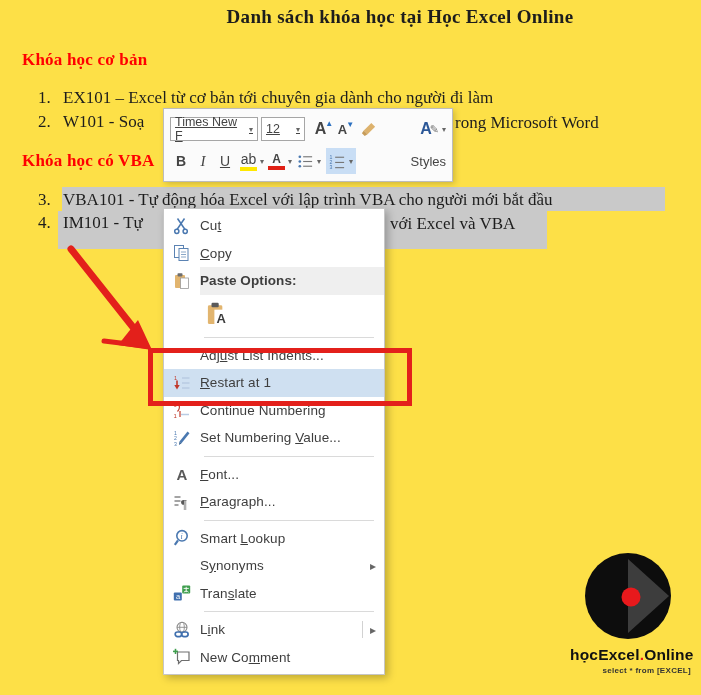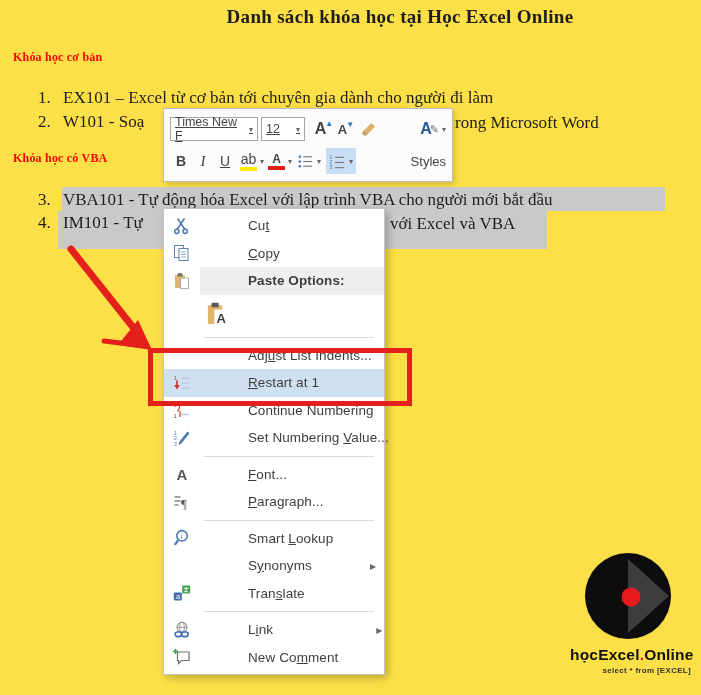--- a/index.html
+++ b/index.html
@@ -2,21 +2,21 @@
 <html><head>
 <meta charset="utf-8">
 <style>
   html,body{margin:0;padding:0;background:#fff;}
   .stage{position:relative;width:701px;height:695px;background:#fde047;overflow:hidden;
          font-family:"Liberation Sans",sans-serif;}
   
   .serif{font-family:"Liberation Serif",serif;color:#1d1d1d;}
   .doc-title{position:absolute;left:170px;top:6px;width:460px;text-align:center;
              font-size:19px;font-weight:bold;letter-spacing:.3px;z-index:2;}
-  .doc-heading{position:absolute;left:13px;font-size:12px;font-weight:bold;color:#ff0000;
+  .doc-heading{position:absolute;left:22px;font-size:17px;font-weight:bold;color:#ff0000;
                letter-spacing:.2px;z-index:2;}
   .doc-line{position:absolute;font-size:17px;z-index:2;white-space:nowrap;}
   .doc-num{position:absolute;font-size:17px;z-index:2;}
   .sel-rect{position:absolute;background:#c9c9c9;z-index:1;}
   
   .mini-toolbar{position:absolute;left:163px;top:108px;width:290px;height:74px;z-index:10;
     background:#fbfbfb;border:1px solid #bcbcbc;box-shadow:2px 2px 6px rgba(0,0,0,.18);
     box-sizing:border-box;padding:4px 6px;}
   .tb-row{display:flex;align-items:center;height:32px;}
   .tb-select{display:flex;align-items:center;justify-content:space-between;background:#fff;
@@ -24,21 +24,21 @@
   .tb-caret{font-size:8px;color:#666;margin-left:3px;}
   .tb-btn{display:flex;align-items:center;justify-content:center;height:26px;min-width:22px;
     color:#444;cursor:default;}
   .tb-sel{background:#c9def5;}
   .tb-stack{display:flex;flex-direction:column;align-items:center;line-height:1;}
   .tb-bar{width:17px;height:4px;margin-top:1px;}
   
   .context-menu{position:absolute;left:163px;top:208px;width:222px;z-index:20;background:#fff;
     border:1px solid #c6c6c6;box-shadow:3px 3px 8px rgba(0,0,0,.25);box-sizing:border-box;
     padding:3px 0;}
-  .menu-item{display:flex;align-items:center;height:27.5px;position:relative;gap:48px;}
+  .menu-item{display:flex;align-items:center;height:27.5px;position:relative;}
   .menu-item.highlight{background:#cfe0f1;}
   .menu-item.pasteopts{background:linear-gradient(to right,#ffffff 36px,#efefef 36px);}
   .menu-item.preview{height:38px;padding-left:40px;}
   .mi-icon{flex:0 0 36px;display:flex;justify-content:center;align-items:center;}
   .mi-icon svg{width:18px;height:18px;}
   .preview .mi-icon{flex:0 0 28px;}
   .preview .mi-icon svg{width:26px;height:26px;}
   .mi-label{font-size:13.5px;color:#3e3e3e;letter-spacing:.1px;white-space:nowrap;}
   .mi-label.bold{font-weight:bold;}
   .menu-sep{height:1px;background:#dadada;margin:4px 10px 4px 40px;}

